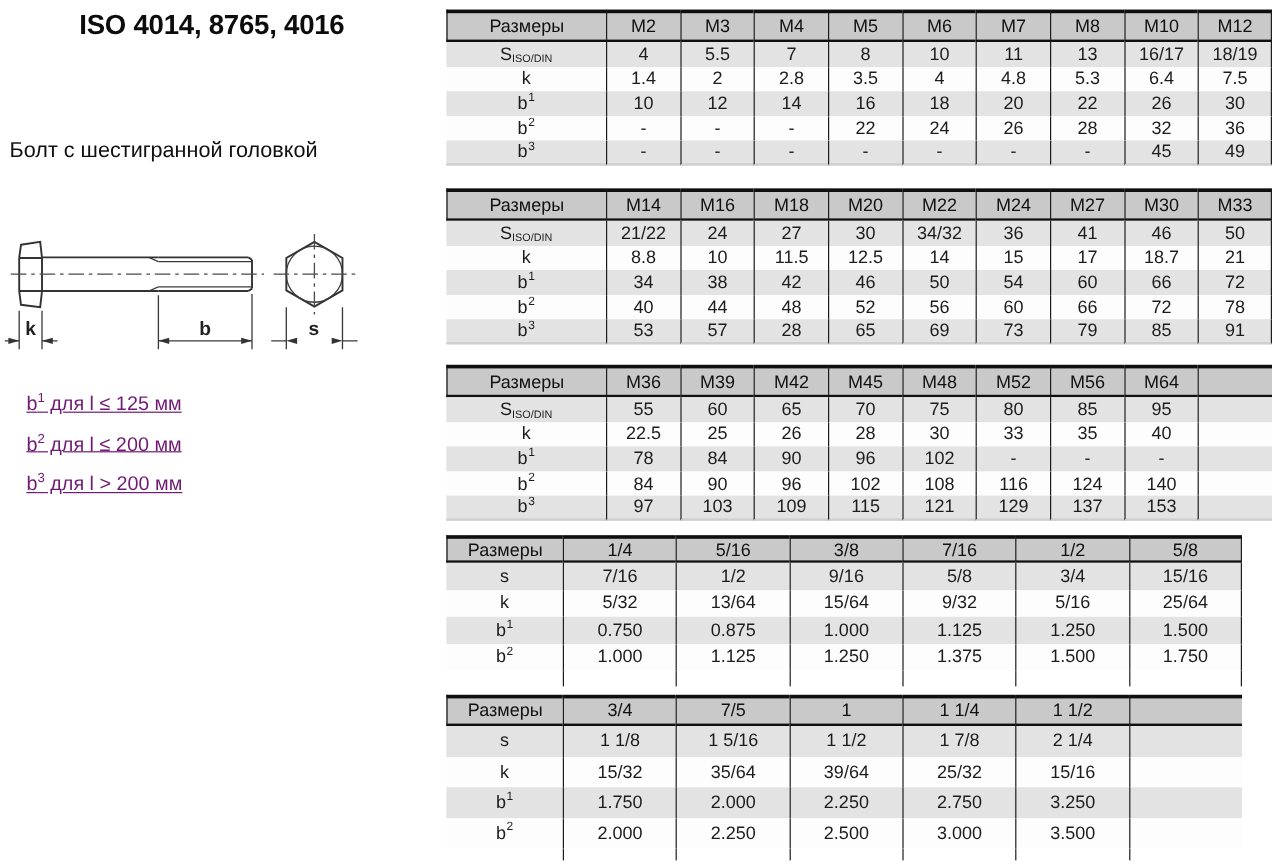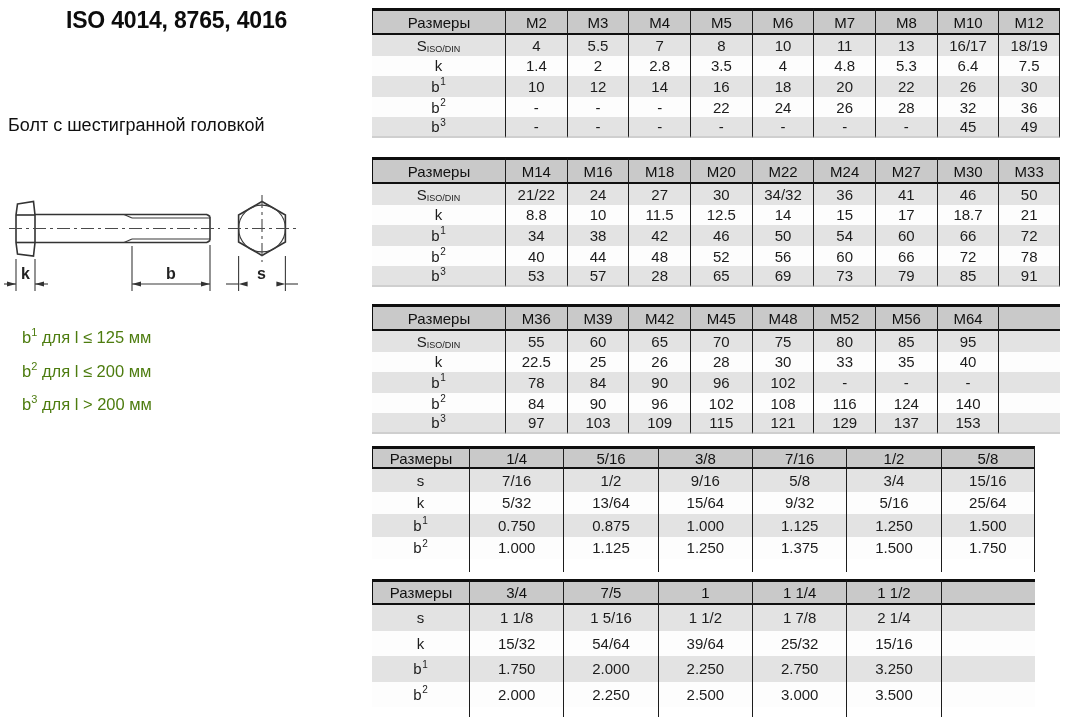--- a/index.html
+++ b/index.html
@@ -7,21 +7,21 @@
     width:1067px;height:720px;position:relative;background:#ffffff;
     font-family:"Liberation Sans",sans-serif;color:#161616;overflow:hidden;
   }
   
   .title-block{position:absolute;left:22px;top:4px;}
   .title-line{font-size:23px;font-weight:700;line-height:32px;letter-spacing:-0.2px;color:#0c0c0c;margin-left:44px;}
   .subtitle-block{position:absolute;left:8px;top:92px;margin-top:20px;}
   .subtitle-line{font-size:18px;line-height:27px;color:#101010;}
   .drawing{position:absolute;left:2px;top:186px;}
   .footnotes{position:absolute;left:22px;top:318px;}
-  .footnote{font-size:16.5px;line-height:29px;color:#4d7c0f;}
+  .footnote{font-size:16.5px;line-height:29px;color:#701a75;text-decoration:underline;}
   .footnote sup{font-size:11px;}
   
   .tbl{position:absolute;background:#fff;}
   .row{display:grid;}
   .t-metric{width:688px;}
   .t-metric .row{grid-template-columns:133px repeat(9,1fr);}
   .t-inch{width:663px;}
   .t-inch .row{grid-template-columns:97px repeat(6,1fr);}
   .cell{
     display:flex;align-items:center;justify-content:center;
@@ -430,21 +430,21 @@
       <div class="cell">1 1/8</div>
       <div class="cell">1 5/16</div>
       <div class="cell">1 1/2</div>
       <div class="cell">1 7/8</div>
       <div class="cell">2 1/4</div>
       <div class="cell"></div>
     </div>
     <div class="row plain">
       <div class="cell">k</div>
       <div class="cell">15/32</div>
-      <div class="cell">54/64</div>
+      <div class="cell">35/64</div>
       <div class="cell">39/64</div>
       <div class="cell">25/32</div>
       <div class="cell">15/16</div>
       <div class="cell"></div>
     </div>
     <div class="row shade">
       <div class="cell">b<sup>1</sup></div>
       <div class="cell">1.750</div>
       <div class="cell">2.000</div>
       <div class="cell">2.250</div>

